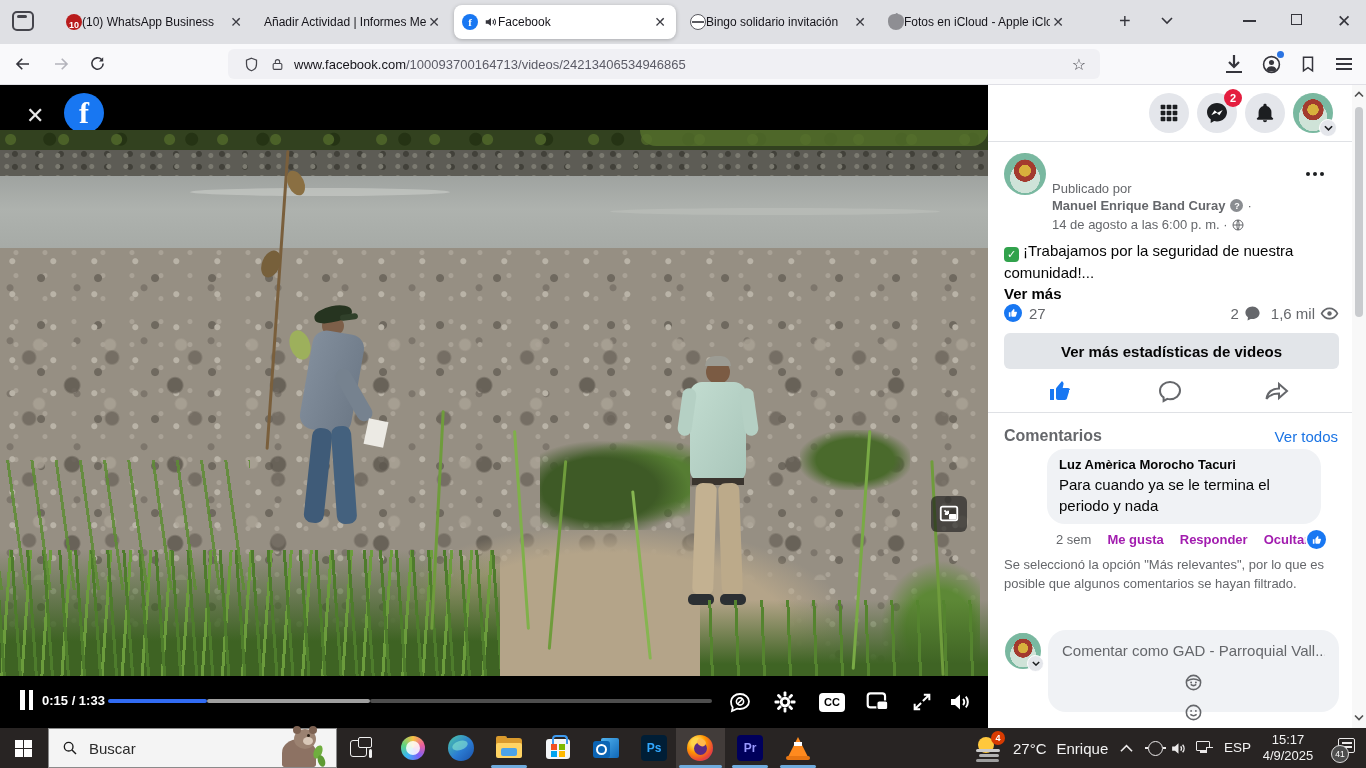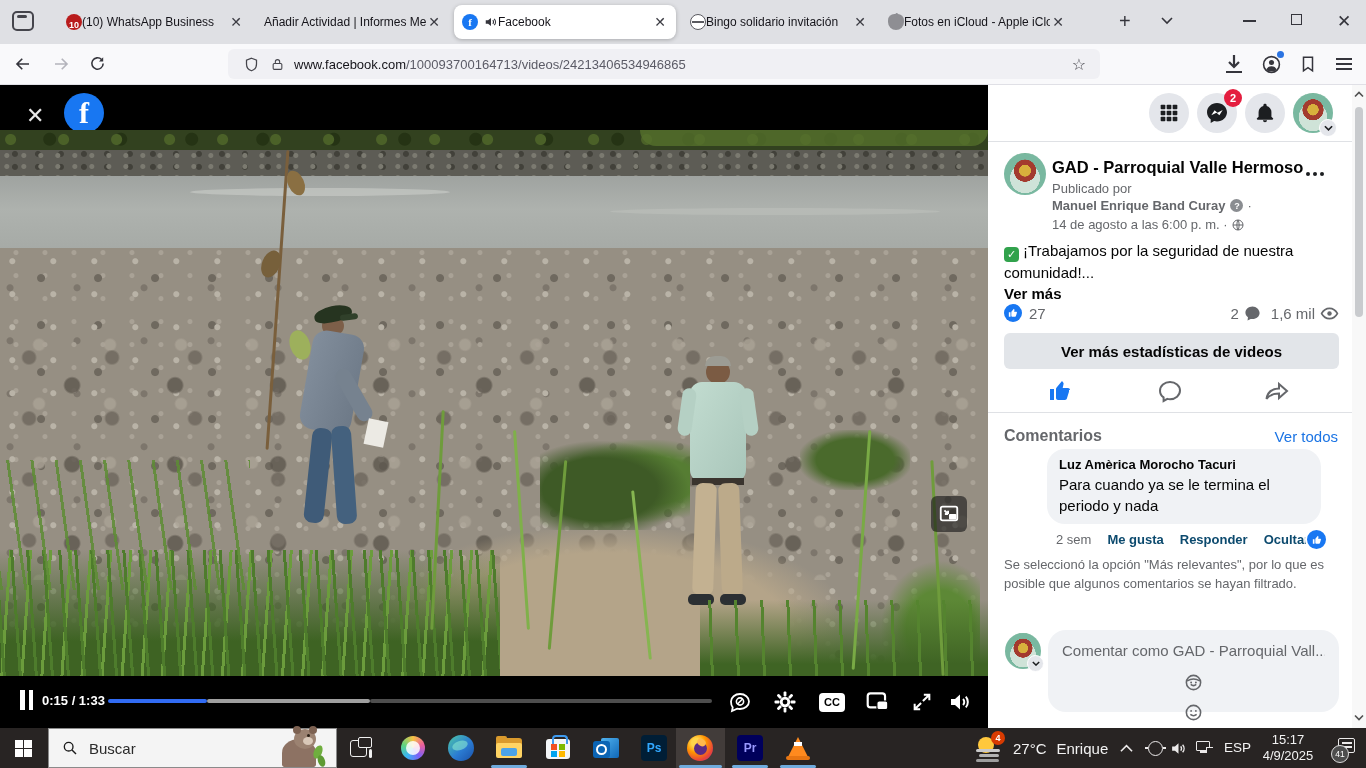--- a/index.html
+++ b/index.html
@@ -53,21 +53,21 @@
   .gray13{font-size:13px;color:#65676b;}
   .linkblue{color:#1b74e4;}
   .gadavatar{border-radius:50%;background:
       radial-gradient(circle at 50% 42%, #d8b13c 0 18%, #a33b2e 19% 34%, transparent 35%),
       radial-gradient(circle at 50% 60%, #cfe3d8 0 45%, #79b8a0 46% 75%, #5aa57f 76%);}
   .commentavatar{border-radius:50%;background:
       radial-gradient(circle at 35% 35%, #e9c9cf 0 30%, transparent 31%),
       radial-gradient(circle at 70% 55%, #d species 0, transparent 0),
       radial-gradient(circle at 68% 60%, #b7cfa8 0 28%, transparent 29%),
       radial-gradient(circle at 50% 50%, #d9a9b4 0 60%, #9fb28f 61%);}
-  .actionlink{font-size:13px;font-weight:bold;color:#0c4a6e;}
+  .actionlink{font-size:13px;font-weight:bold;color:#a21caf;}
 
   
   #page-scrollbar{position:absolute;left:1352px;top:85px;width:14px;height:643px;background:#f8f8f8;}
 
   
   #taskbar{position:absolute;left:0;top:728px;width:1366px;height:40px;background:#282423;}
   .tbtxt{color:#f2f2f2;font-size:14px;text-align:center;}
   .appicon{position:absolute;top:7px;width:26px;height:26px;}
   .underline{position:absolute;top:37px;height:3px;border-radius:2px;background:#6fabdd;}
 </style>
@@ -364,21 +364,20 @@
       <div style="position:absolute;left:26px;top:26px;width:16px;height:16px;border-radius:50%;background:#e4e6eb;border:1px solid #fff;
                   display:flex;align-items:center;justify-content:center;">
         <svg width="9" height="6" viewBox="0 0 10 6">
             <path fill="none" stroke="#1c1e21" stroke-width="1.8" d="M1 1l4 4 4-4"></path>
           </svg>
       </div>
     </div>
     <div class="divider" style="top:56px;"></div>
 
     <div class="abs gadavatar" style="left:16px;top:68px;width:42px;height:42px;"></div>
-    <div class="abs" style="left:64px;top:73px;font-size:16.5px;font-weight:bold;color:#050505;">GAD - Parroquial Valle Hermoso</div>
     <div class="abs gray13" style="left:64px;top:96px;">Publicado por</div>
     <div class="abs flex" style="left:64px;top:113px;">
       <span class="gray13" style="font-weight:bold;color:#65676b;">Manuel Enrique Band Curay</span>
       <span style="margin-left:5px;width:13px;height:13px;border-radius:50%;background:#8a8d91;color:#fff;font-size:9px;
                    display:inline-flex;align-items:center;justify-content:center;font-weight:bold;">?</span>
       <span class="gray13" style="margin-left:4px;">·</span>
     </div>
     <div class="abs flex" style="left:64px;top:132px;">
       <span class="gray13">14 de agosto a las 6:00 p. m. ·</span>
       <svg width="12" height="12" viewBox="0 0 24 24" style="margin-left:4px;">

